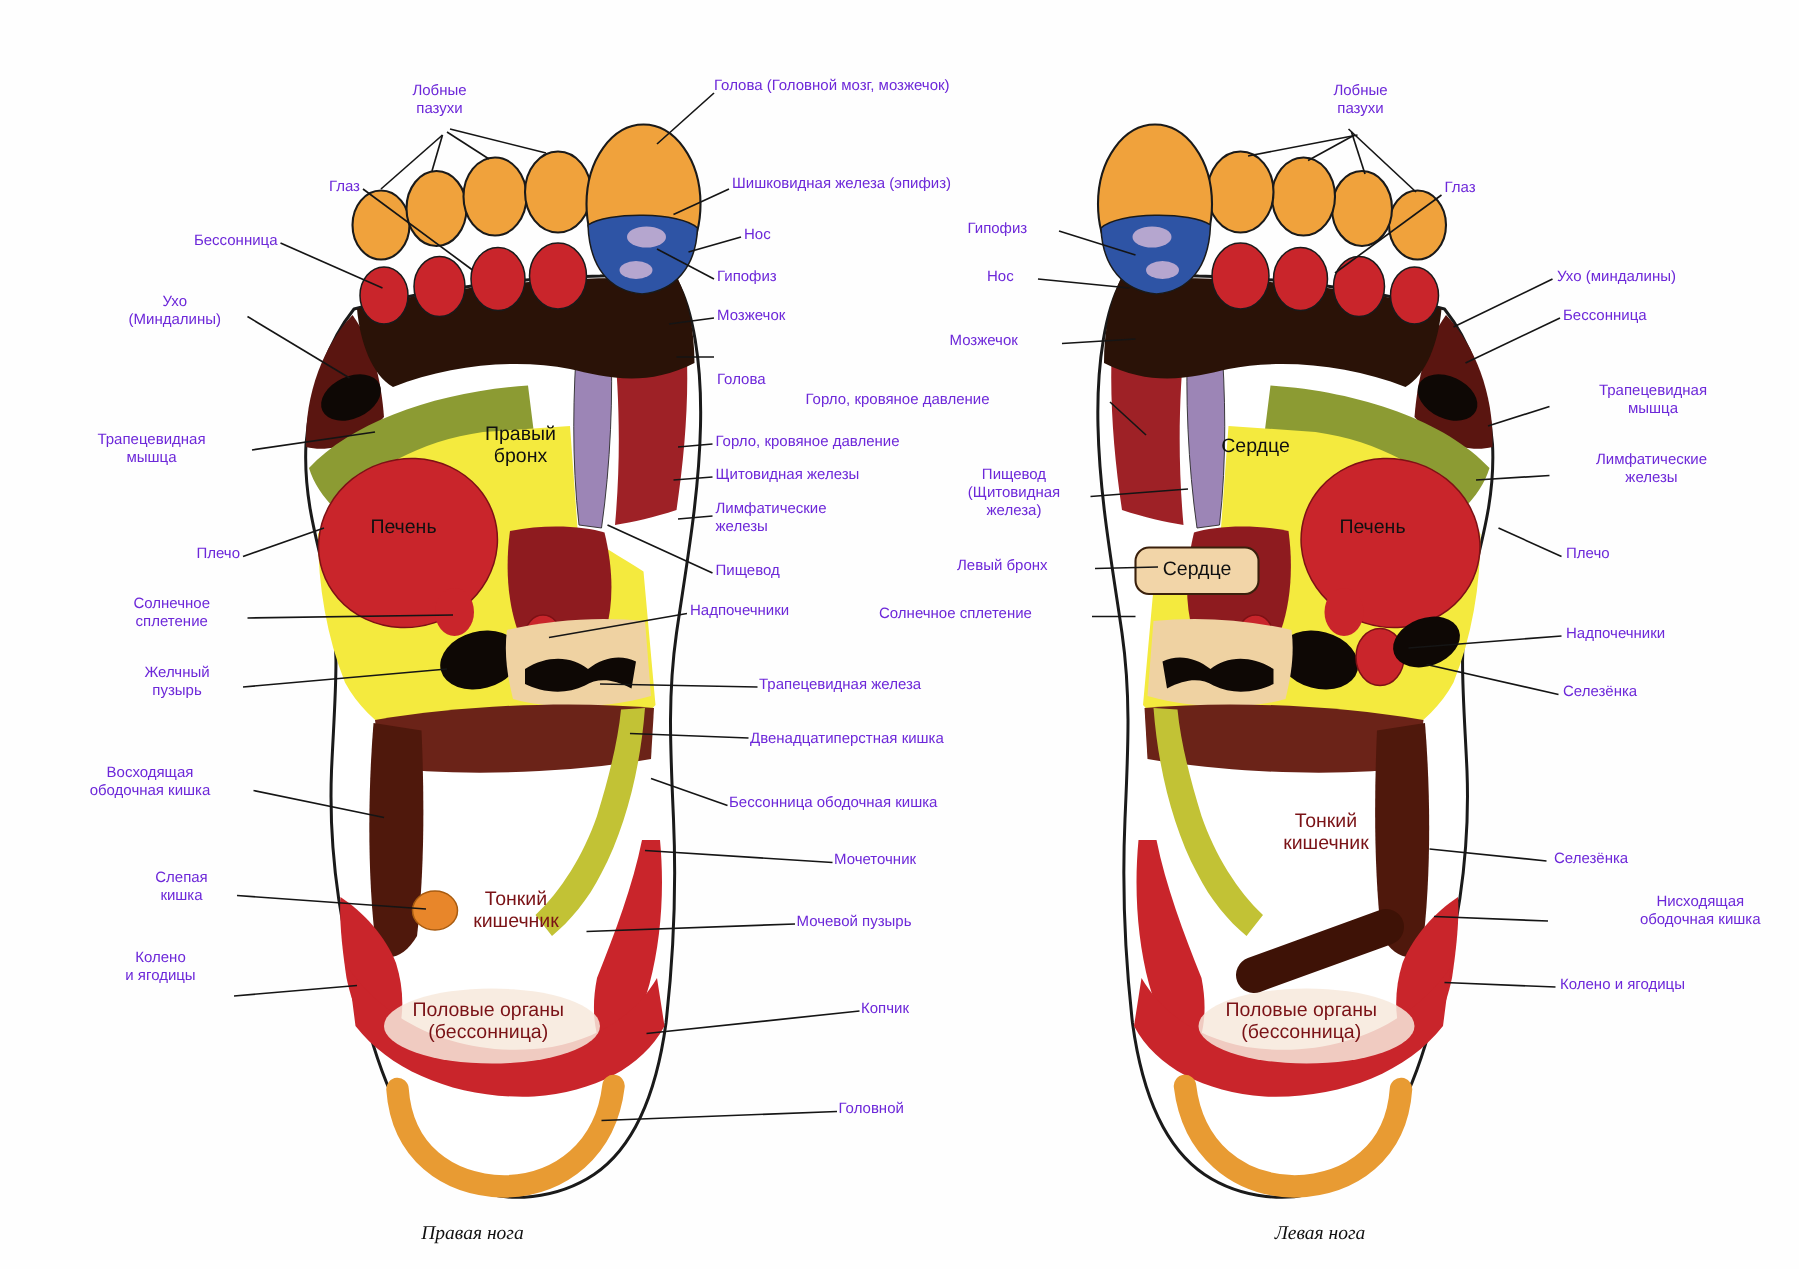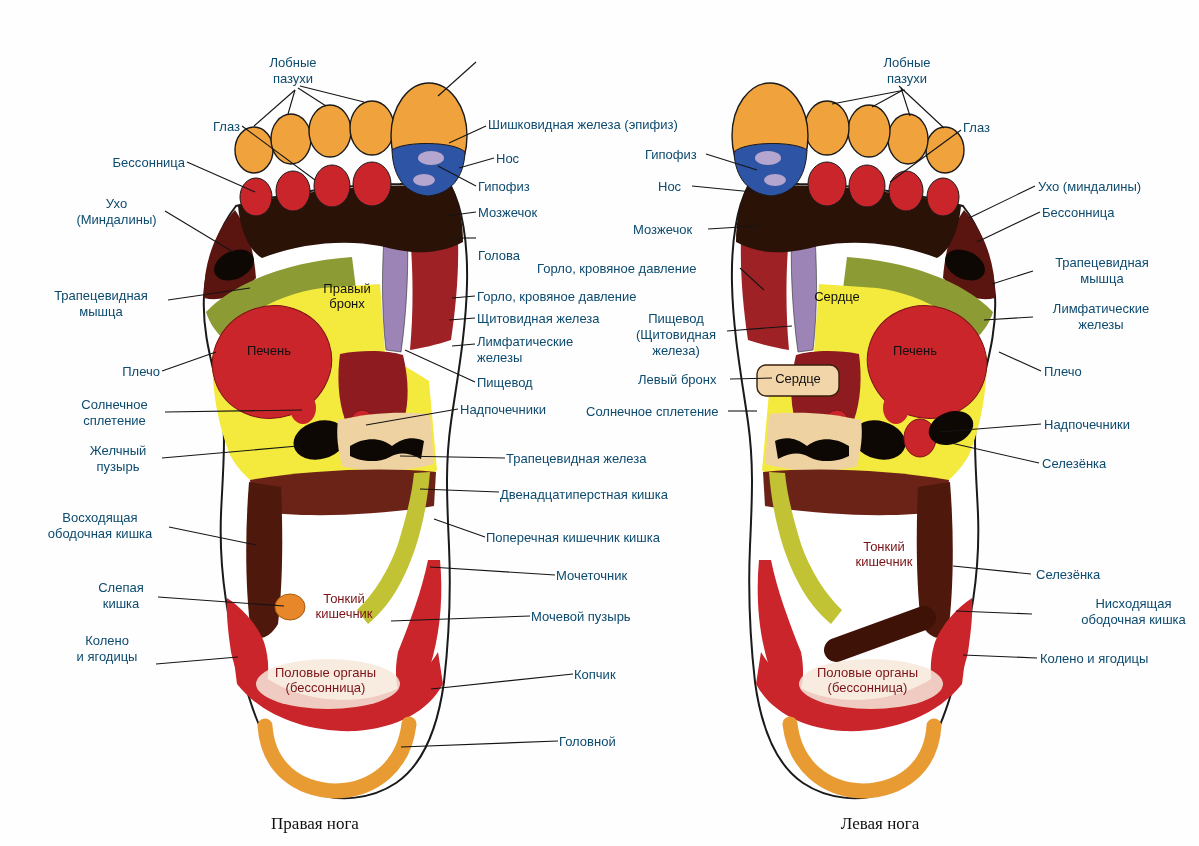--- a/index.html
+++ b/index.html
@@ -1,24 +1,24 @@
 <!DOCTYPE html>
 <html><head>
 <meta charset="utf-8">
 <style>
   html,body{margin:0;padding:0;background:#dcdcdc;}
   #stage{position:relative;width:1199px;height:846px;background:#fefefe;overflow:hidden;
          font-family:"Liberation Sans",sans-serif;}
   #diagram-svg{position:absolute;left:0;top:0;}
-  .lbl{position:absolute;font-size:13px;line-height:1.22;color:#0c4a6e;white-space:pre-line;}
+  .lbl{position:absolute;font-size:10px;line-height:1.22;color:#6d28d9;white-space:pre-line;}
   .r{text-align:right;}
   .c{text-align:center;}
   .inner{position:absolute;font-size:13px;line-height:1.15;color:#101010;white-space:pre-line;text-align:center;}
   .dr{color:#7A1216;}
-  .cap{position:absolute;font-family:"Liberation Serif",serif;font-size:17px;color:#101010;text-align:center;}
+  .cap{position:absolute;font-family:"Liberation Serif",serif;font-style:italic;font-size:13px;color:#101010;text-align:center;}
 </style>
 </head>
 <body>
 
 <div id="stage">
 
 <svg id="diagram-svg" width="1199" height="846" viewBox="0 0 1199 846">
   <defs>
     <g id="footR">
       <path d="M236,206 C220,226 207,258 204,296 C202,334 213,366 220,398 C227,430 223,468 221,514 C219,566 227,620 241,668 C254,722 274,772 314,792 C338,803 372,799 396,783 C424,764 438,726 444,682 C449,638 451,592 449,546 C447,500 445,464 451,422 C457,380 466,332 467,284 C468,242 462,206 451,187 C438,184 420,183 400,184 C345,185 285,193 236,206 Z" fill="#ffffff" stroke="#1a1a1a" stroke-width="2"></path>
@@ -144,43 +144,44 @@
 сплетение</div>
 <div class="lbl c" style="left:76px;top:443px;width:84px">Желчный
 пузырь</div>
 <div class="lbl c" style="left:33px;top:510px;width:134px">Восходящая
 ободочная кишка</div>
 <div class="lbl c" style="left:86px;top:580px;width:70px">Слепая
 кишка</div>
 <div class="lbl c" style="left:60px;top:633px;width:94px">Колено
 и ягодицы</div>
 
+<div class="lbl" style="left:476px;top:52px;width:270px">Голова (Головной мозг, мозжечок)</div>
 <div class="lbl" style="left:488px;top:117px;width:240px">Шишковидная железа (эпифиз)</div>
 <div class="lbl" style="left:496px;top:151px;width:50px">Нос</div>
 <div class="lbl" style="left:478px;top:179px;width:70px">Гипофиз</div>
 <div class="lbl" style="left:478px;top:205px;width:80px">Мозжечок</div>
 <div class="lbl" style="left:478px;top:248px;width:60px">Голова</div>
 <div class="lbl" style="left:537px;top:261px;width:205px">Горло, кровяное давление</div>
 <div class="lbl" style="left:477px;top:289px;width:205px">Горло, кровяное давление</div>
-<div class="lbl" style="left:477px;top:311px;width:150px">Щитовидная железа</div>
+<div class="lbl" style="left:477px;top:311px;width:150px">Щитовидная железы</div>
 <div class="lbl" style="left:477px;top:334px;width:115px">Лимфатические
 железы</div>
 <div class="lbl" style="left:477px;top:375px;width:70px">Пищевод</div>
 <div class="lbl" style="left:460px;top:402px;width:105px">Надпочечники</div>
 <div class="lbl" style="left:645px;top:147px;width:60px">Гипофиз</div>
 <div class="lbl" style="left:658px;top:179px;width:40px">Нос</div>
 <div class="lbl" style="left:633px;top:222px;width:75px">Мозжечок</div>
 <div class="lbl c" style="left:626px;top:311px;width:100px">Пищевод
 (Щитовидная
 железа)</div>
 <div class="lbl" style="left:638px;top:372px;width:92px">Левый бронх</div>
 <div class="lbl" style="left:586px;top:404px;width:142px">Солнечное сплетение</div>
 <div class="lbl" style="left:506px;top:451px;width:185px">Трапецевидная железа</div>
 <div class="lbl" style="left:500px;top:487px;width:205px">Двенадцатиперстная кишка</div>
-<div class="lbl" style="left:486px;top:530px;width:225px">Поперечная кишечник кишка</div>
+<div class="lbl" style="left:486px;top:530px;width:225px">Бессонница ободочная кишка</div>
 <div class="lbl" style="left:556px;top:568px;width:92px">Мочеточник</div>
 <div class="lbl" style="left:531px;top:609px;width:125px">Мочевой пузырь</div>
 <div class="lbl" style="left:574px;top:667px;width:60px">Копчик</div>
 <div class="lbl" style="left:559px;top:734px;width:80px">Головной</div>
 
 <div class="lbl c" style="left:866px;top:55px;width:82px">Лобные
 пазухи</div>
 <div class="lbl" style="left:963px;top:120px;width:45px">Глаз</div>
 <div class="lbl" style="left:1038px;top:179px;width:132px">Ухо (миндалины)</div>
 <div class="lbl" style="left:1042px;top:205px;width:100px">Бессонница</div>

